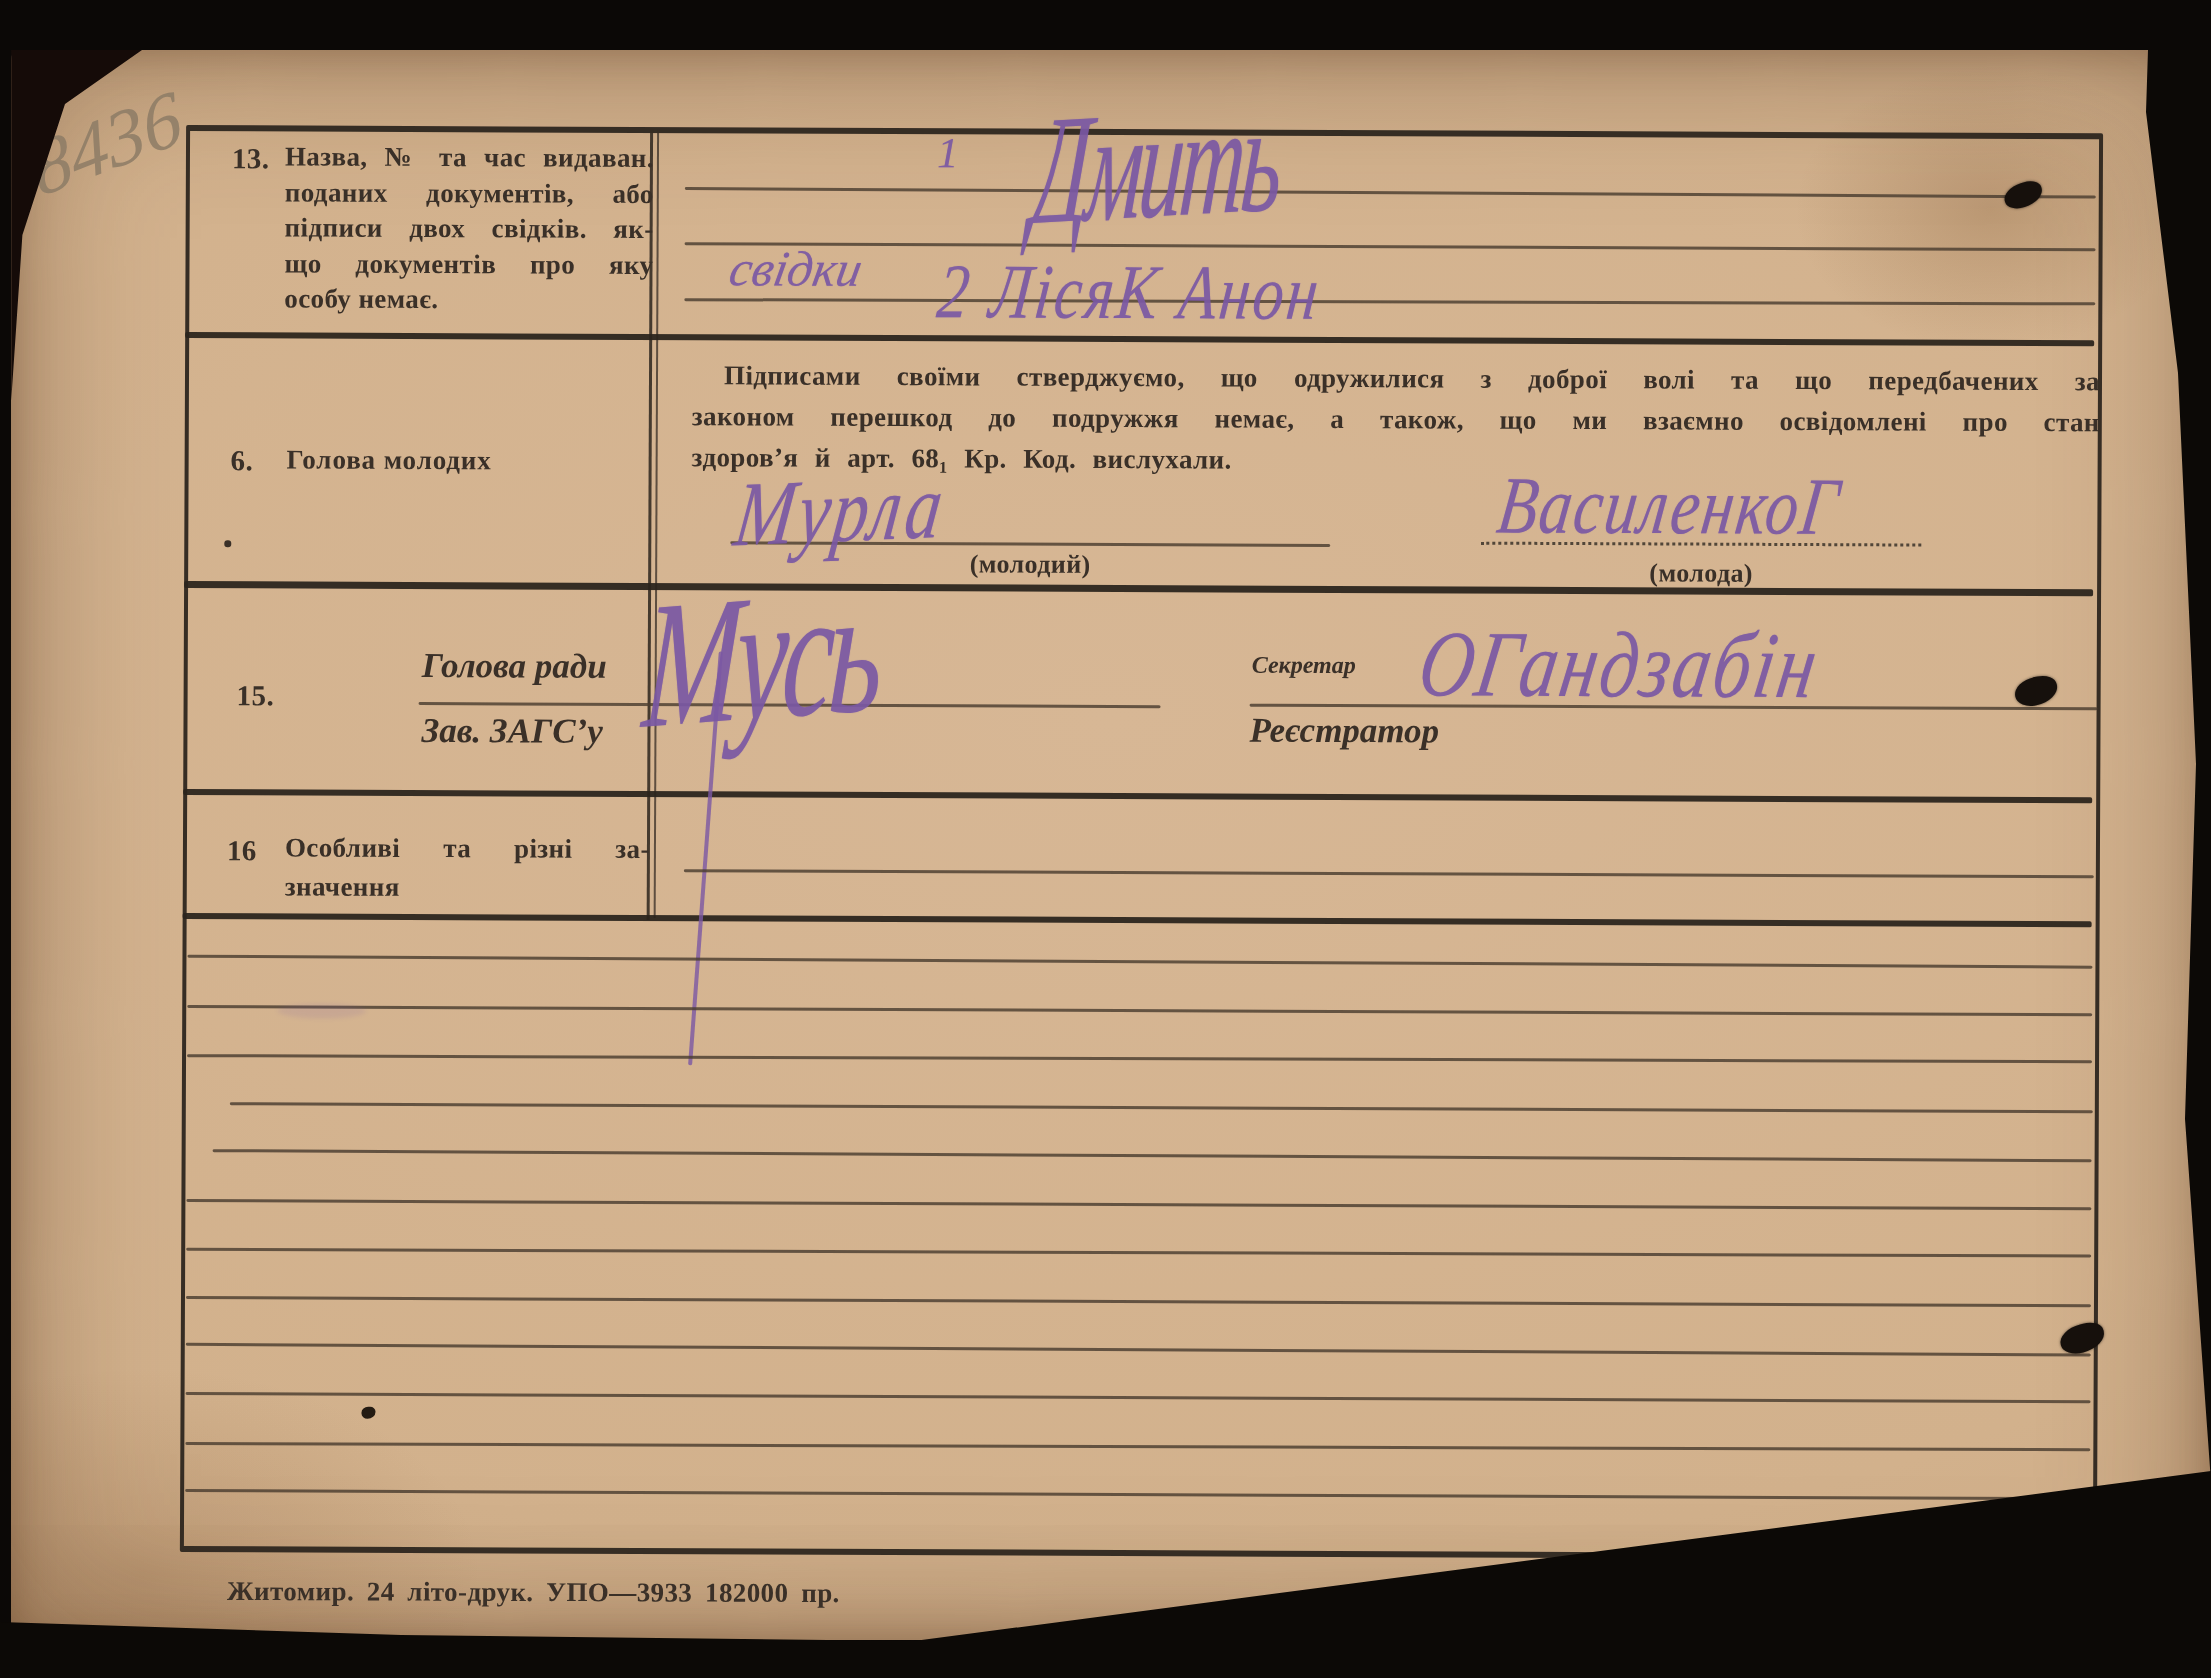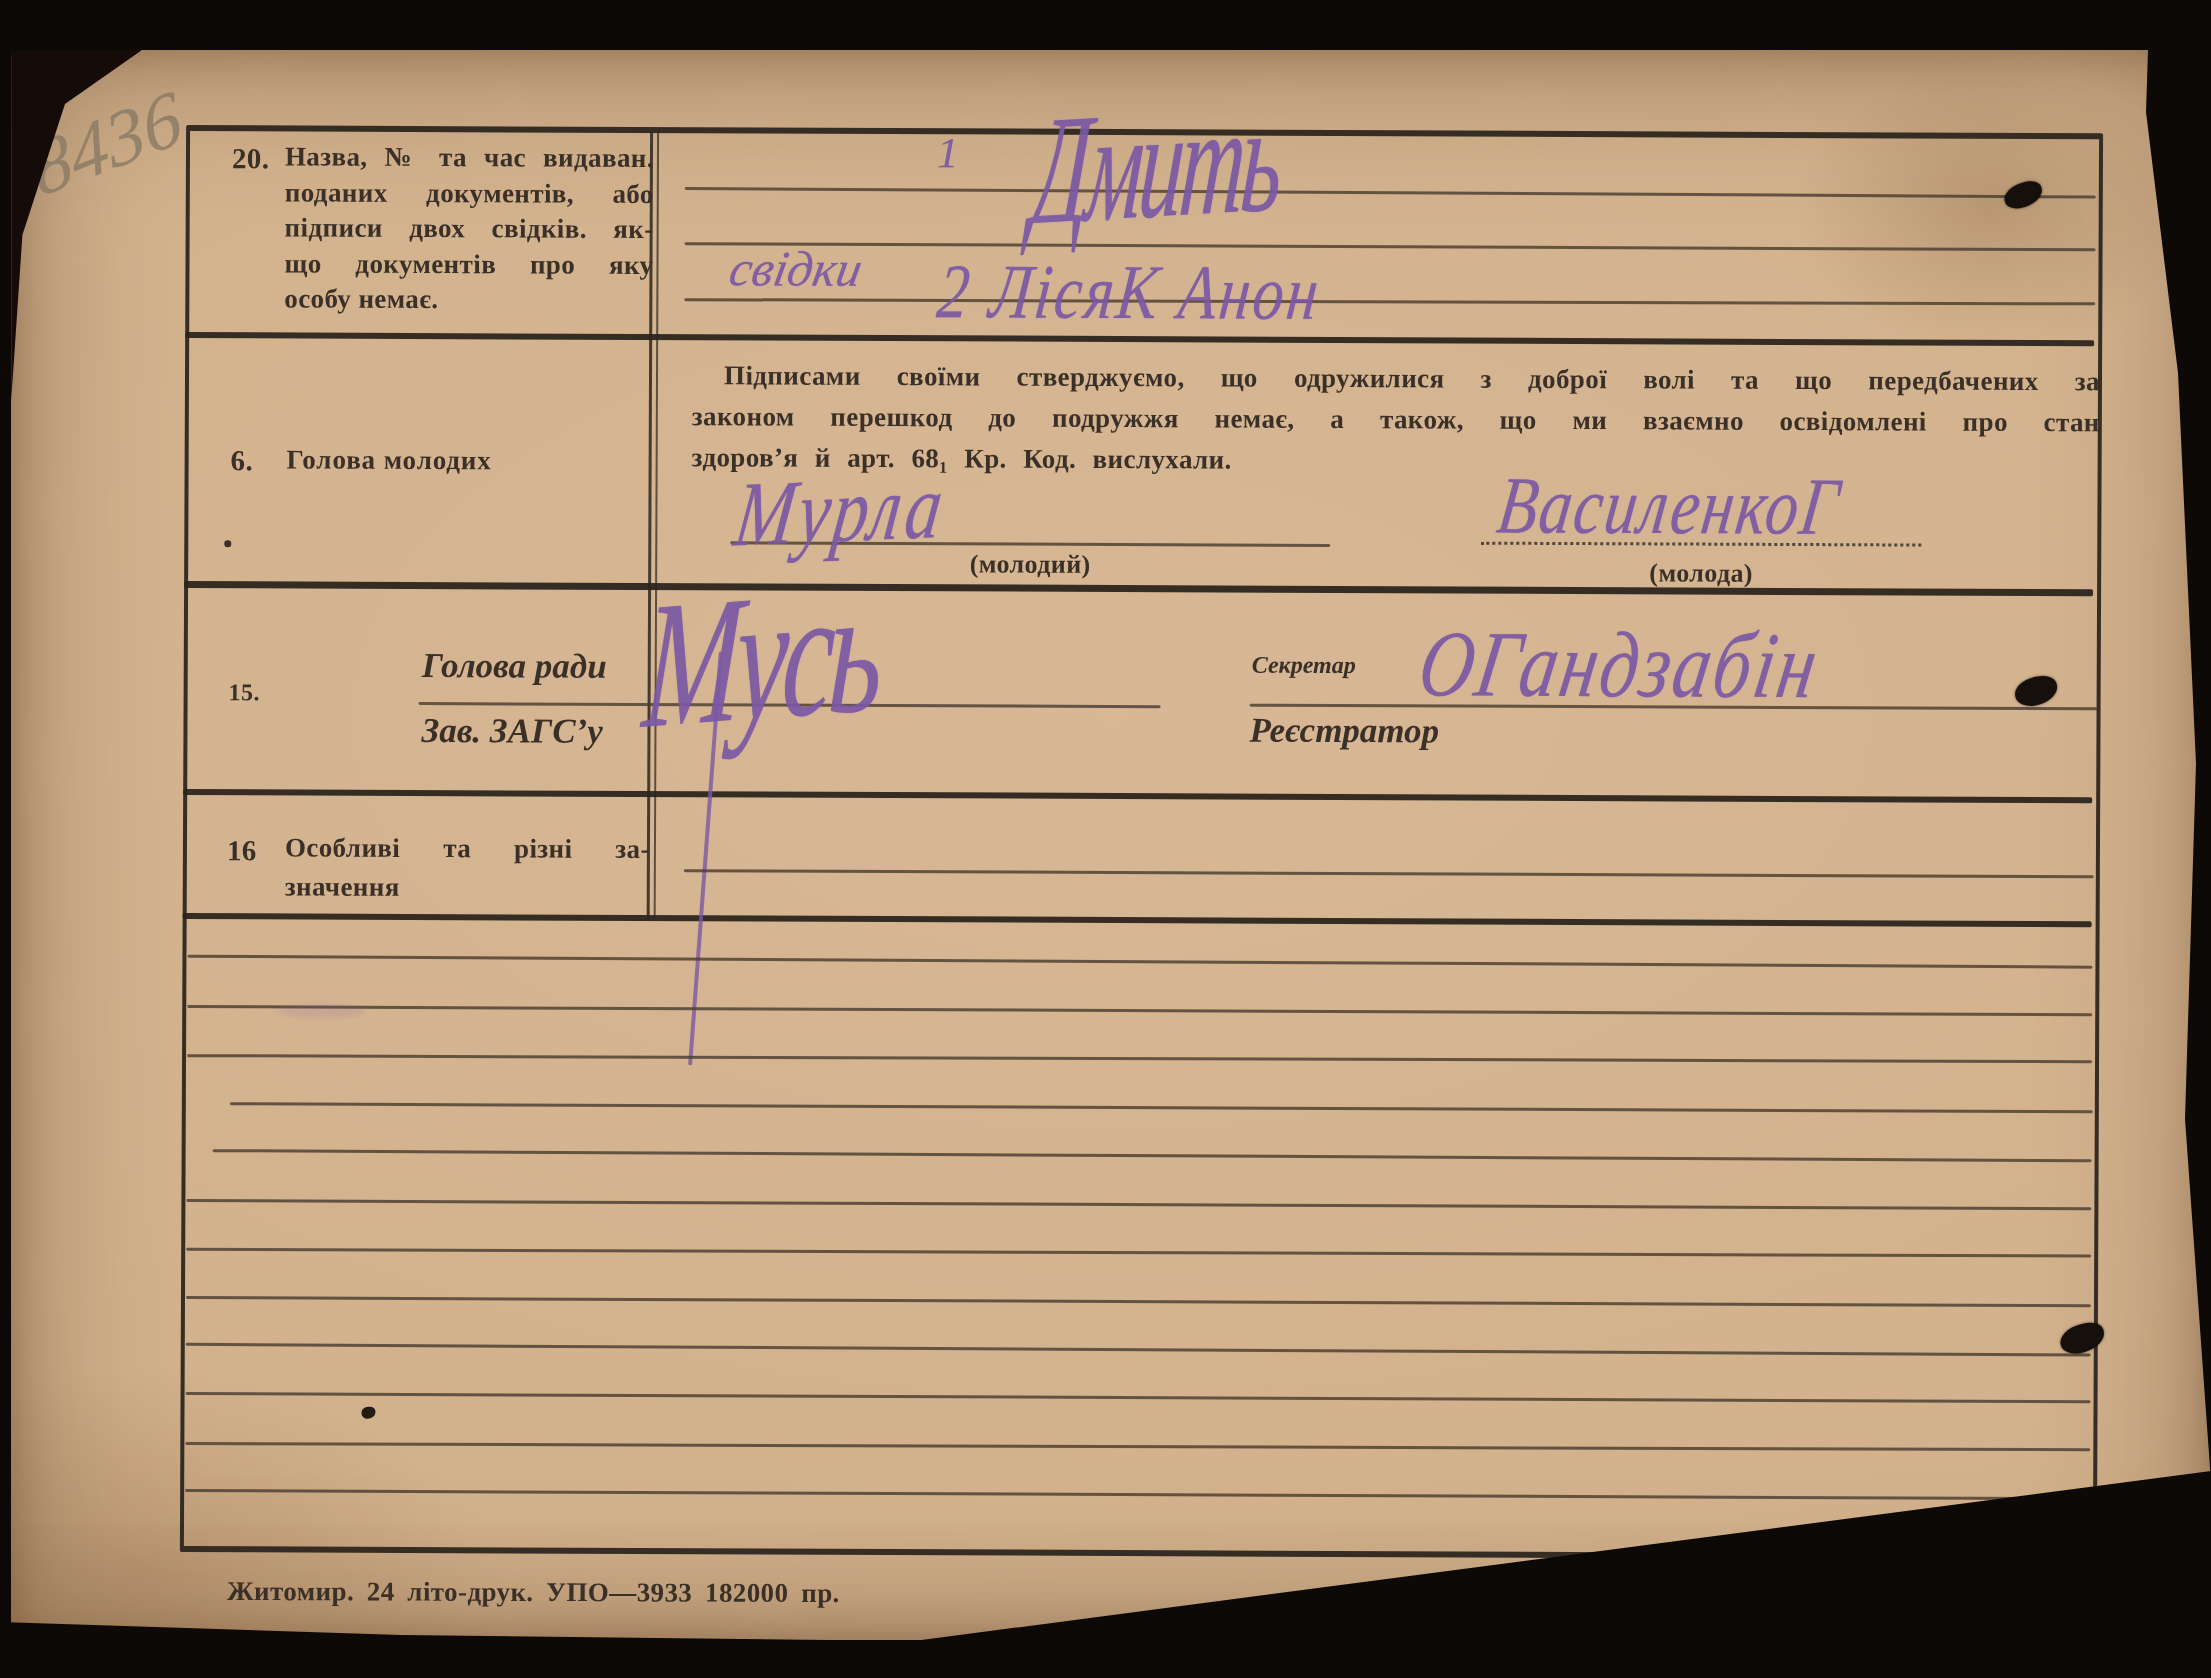--- a/index.html
+++ b/index.html
@@ -59,21 +59,21 @@
     <div class="form-border"></div>
 
     <div class="vline" style="left:647px;top:131px;height:791px;"></div>
     <div class="vline" style="left:654px;top:131px;height:789px;width:1.9px;opacity:.75;"></div>
 
     <div class="heavy" style="left:183px;top:336px;width:1909px;"></div>
     <div class="heavy" style="left:183px;top:585px;width:1909px;height:6.5px;"></div>
     <div class="heavy" style="left:183px;top:793px;width:1909px;"></div>
     <div class="heavy" style="left:183px;top:917px;width:1909px;"></div>
 
-    <div class="abs ink lbl" style="left:229px;top:146px;font-size:29px;">20.</div>
+    <div class="abs ink lbl" style="left:229px;top:146px;font-size:29px;">13.</div>
     <div class="abs ink lbl just" style="left:282px;top:145px;width:369px;font-size:27px;">Назва, № та час видаван.</div>
     <div class="abs ink lbl just" style="left:282px;top:181px;width:369px;font-size:27px;">поданих документів, або</div>
     <div class="abs ink lbl just" style="left:282px;top:216px;width:369px;font-size:27px;">підписи двох свідків. як-</div>
     <div class="abs ink lbl just" style="left:282px;top:252px;width:369px;font-size:27px;">що документів про яку</div>
     <div class="abs ink lbl" style="left:282px;top:287px;font-size:27px;">особу немає.</div>
 
     <div class="hline" style="left:682px;top:190px;width:1411px;transform:rotate(.1deg);"></div>
     <div class="hline" style="left:682px;top:244px;width:1411px;"></div>
     <div class="hline" style="left:682px;top:299px;width:1411px;transform:rotate(-.08deg);"></div>
 
@@ -91,21 +91,21 @@
     <div class="abs ink lbl" style="left:690px;top:444px;font-size:27px;word-spacing:9.3px;">здоров’я й арт. 68₁ Кр. Код. вислухали.</div>
 
     <div class="hline" style="left:729px;top:543px;width:600px;"></div>
     <div class="hw" style="left:741px;top:464px;font-size:71px;letter-spacing:3.7px;transform:scaleY(1.3) skewX(-11deg) rotate(-2deg);">Мурла</div>
     <div class="abs ink lbl" style="left:729px;top:550px;width:600px;text-align:center;font-size:26px;">(молодий)</div>
 
     <div class="dotted" style="left:1480px;top:540px;width:440px;"></div>
     <div class="hw" style="left:1503px;top:457px;font-size:65px;letter-spacing:1.9px;transform:scaleY(1.25) skewX(-9deg);">ВасиленкоГ</div>
     <div class="abs ink lbl" style="left:1480px;top:556px;width:440px;text-align:center;font-size:26px;">(молода)</div>
 
-    <div class="abs ink lbl" style="left:228px;top:683px;font-size:24px;">15.</div>
+    <div class="abs ink lbl" style="left:236px;top:683px;font-size:29px;">15.</div>
 
     <div class="abs ink ital" style="left:421px;top:649px;font-size:35px;">Голова ради</div>
     <div class="hline" style="left:418px;top:705px;width:742px;"></div>
     <div class="abs ink ital" style="left:421px;top:714px;font-size:35px;">Зав. ЗАГС’у</div>
     <div class="hw" style="left:648px;top:565px;font-size:117px;letter-spacing:-5.6px;transform:scaleY(1.55) skewX(-7deg) rotate(-3deg);">Мусь</div>
     <div class="stroke" style="left:718px;top:653px;width:3.7px;height:415px;transform:rotate(4deg);"></div>
 
     <div class="abs ink ital" style="left:1251px;top:651px;font-size:24px;">Секретар</div>
     <div class="hline" style="left:1249px;top:703px;width:848px;"></div>
     <div class="abs ink ital" style="left:1249px;top:710px;font-size:35px;text-align:right;">Реєстратор</div>

